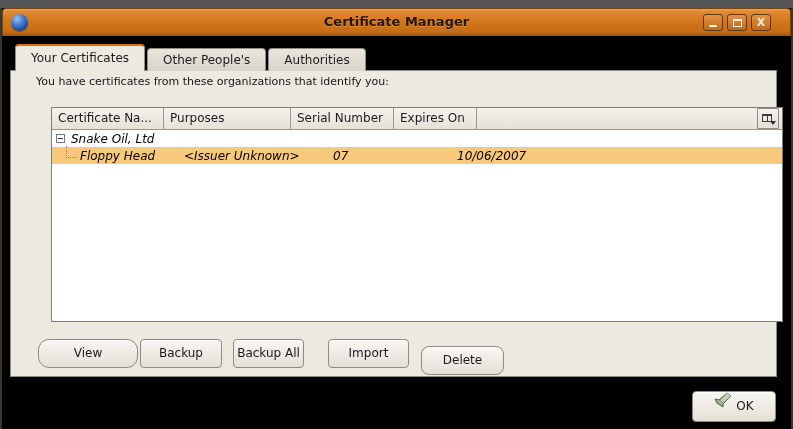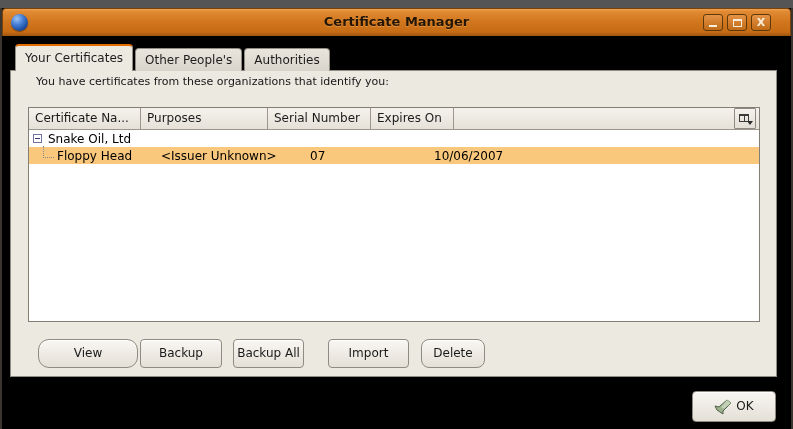--- a/index.html
+++ b/index.html
@@ -37,21 +37,21 @@
     border:1px solid #5e390b; border-radius:3px;
   }
   .winbtn-min { left:700px; } .winbtn-max { left:724px; } .winbtn-close { left:748px; }
   .glyph-min { position:absolute; left:5px; bottom:3px; width:8px; height:2px; background:#f8edda; }
   .glyph-max { position:absolute; left:5px; top:4px; width:9px; height:8px; border:1px solid #f8edda; border-top-width:2px; }
   .glyph-close { position:absolute; left:0; top:1px; width:100%; text-align:center; color:#f8edda; font-size:11px; font-weight:bold; }
 
   
   .tabs { position:absolute; left:13px; top:36px; height:27px; display:flex; align-items:flex-end; z-index:3; }
   .tab {
-    height:23px; padding:0 9px; margin-right:2px;
+    height:23px; padding:0 15px; margin-right:2px;
     font-size:12px; color:#1c1c1c; line-height:22px; white-space:nowrap;
     background:linear-gradient(#e9e5dd, #d9d4ca);
     border:1px solid #918d84; border-bottom:none; border-radius:4px 4px 0 0;
   }
   .tab.active {
     height:27px; line-height:24px;
     background:#ece9e1;
     border-top:2px solid #e26c00; border-radius:4px 4px 0 0;
     position:relative; z-index:4;
   }
@@ -59,21 +59,21 @@
   
   .panel {
     position:absolute; left:8px; top:62px; width:767px; height:307px;
     border:1px solid #918d84; background:#ece9e1; z-index:2;
   }
 
   .intro { position:absolute; left:25px; top:4px; font-size:11px; color:#161616; }
 
   
   .ctable {
-    position:absolute; left:17px; top:36px; width:732px; height:215px;
+    position:absolute; left:40px; top:36px; width:732px; height:215px;
     border:1px solid #827e76; background:#fff;
   }
   .thead { display:flex; height:22px; background:#e8e4dd; }
   .th {
     position:relative; flex:0 0 auto;
     background:linear-gradient(#f5f2ed, #e5e1d8);
     border-right:1px solid #9c978e; border-bottom:1px solid #9c978e;
     font-size:12px; color:#1b1b1b; line-height:21px; padding-left:6px;
     white-space:nowrap; overflow:hidden;
   }
@@ -92,21 +92,21 @@
     position:absolute; left:4px; top:5px; width:10px; height:8px;
     border:1px solid #3a3a3a; border-top-width:2px;
   }
   .picker-grid::after { content:""; position:absolute; left:4px; top:0; bottom:0; width:1px; background:#3a3a3a; }
   .picker-arrow {
     position:absolute; right:2px; bottom:3px; width:0; height:0;
     border-left:3px solid transparent; border-right:3px solid transparent; border-top:4px solid #2c2c2c;
   }
 
   .tbody { position:relative; background:#fff; }
-  .trow { display:flex; align-items:center; font-size:12px; color:#000; white-space:nowrap; }
+  .trow { display:flex; align-items:center; font-size:12px; color:#000; white-space:nowrap;font-style:italic; }
   .trow-group { height:17px; padding-left:4px; }
   .trow-leaf  { height:17px; background:#f9c87d;gap:20px; }
 
   .expander {
     width:9px; height:9px; margin-right:6px; flex:0 0 auto;
     border:1px solid #7474a2; background:#fff; position:relative;
   }
   .expander::after { content:""; position:absolute; left:1px; right:1px; top:3px; height:1px; background:#35356b; }
 
   .tree-connector {
@@ -126,25 +126,25 @@
     position:absolute; height:29px;
     background:linear-gradient(#f9f7f3 0%, #efece6 45%, #e4e0d7 100%);
     border:1px solid #8f8b82; border-radius:4px;
     font-size:12px; color:#1a1a1a; text-align:center; line-height:27px;
     box-shadow:inset 0 1px 0 #fff;
   }
   .btn-view   { left:27px;  top:268px; width:100px;border-radius:11px; }
   .btn-backup { left:129px; top:268px; width:82px; }
   .btn-backupall { left:222px; top:268px; width:71px; }
   .btn-import { left:317px; top:268px; width:81px; }
-  .btn-delete { left:410px; top:268px; width:64px;border-radius:8px; }
+  .btn-delete { left:410px; top:275px; width:83px;border-radius:8px; }
 
   .btn-ok {
     left:690px; top:383px; width:84px; height:31px; line-height:29px;
-    display:flex; align-items:center; justify-content:center; gap:4px;
+    display:flex; align-items:flex-start; justify-content:center; gap:4px;
   }
   .ok-icon { width:18px; height:16px; flex:0 0 auto; }
 </style>
 </head>
 <body>
 
 <div class="window">
 
   <div class="titlebar">
     <span class="app-icon"></span>

